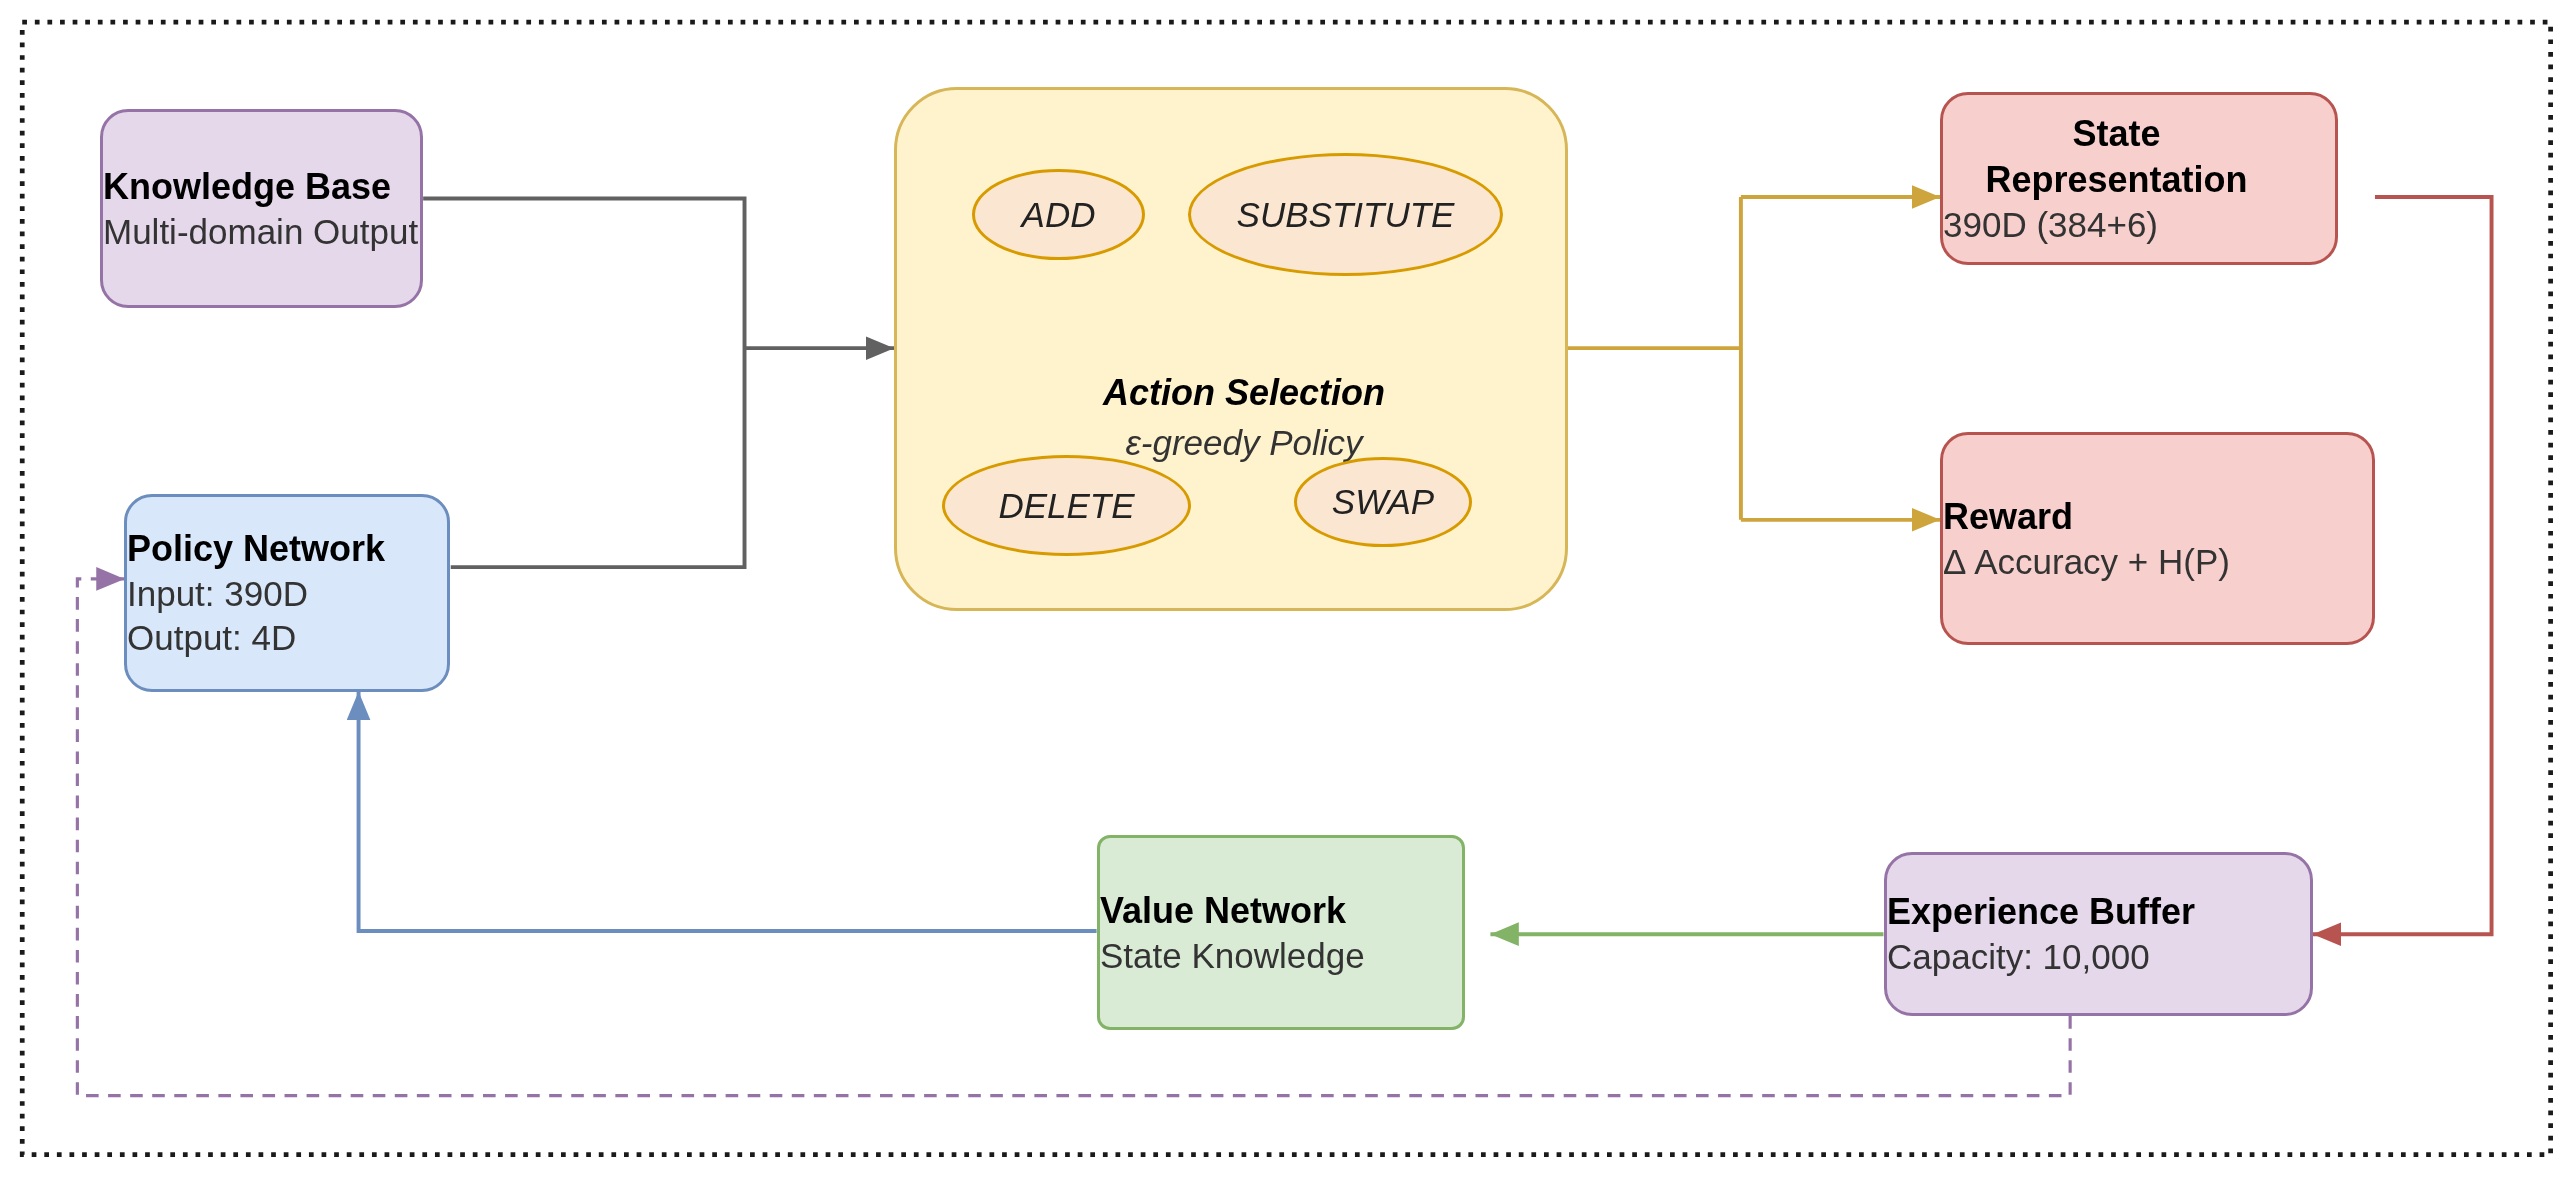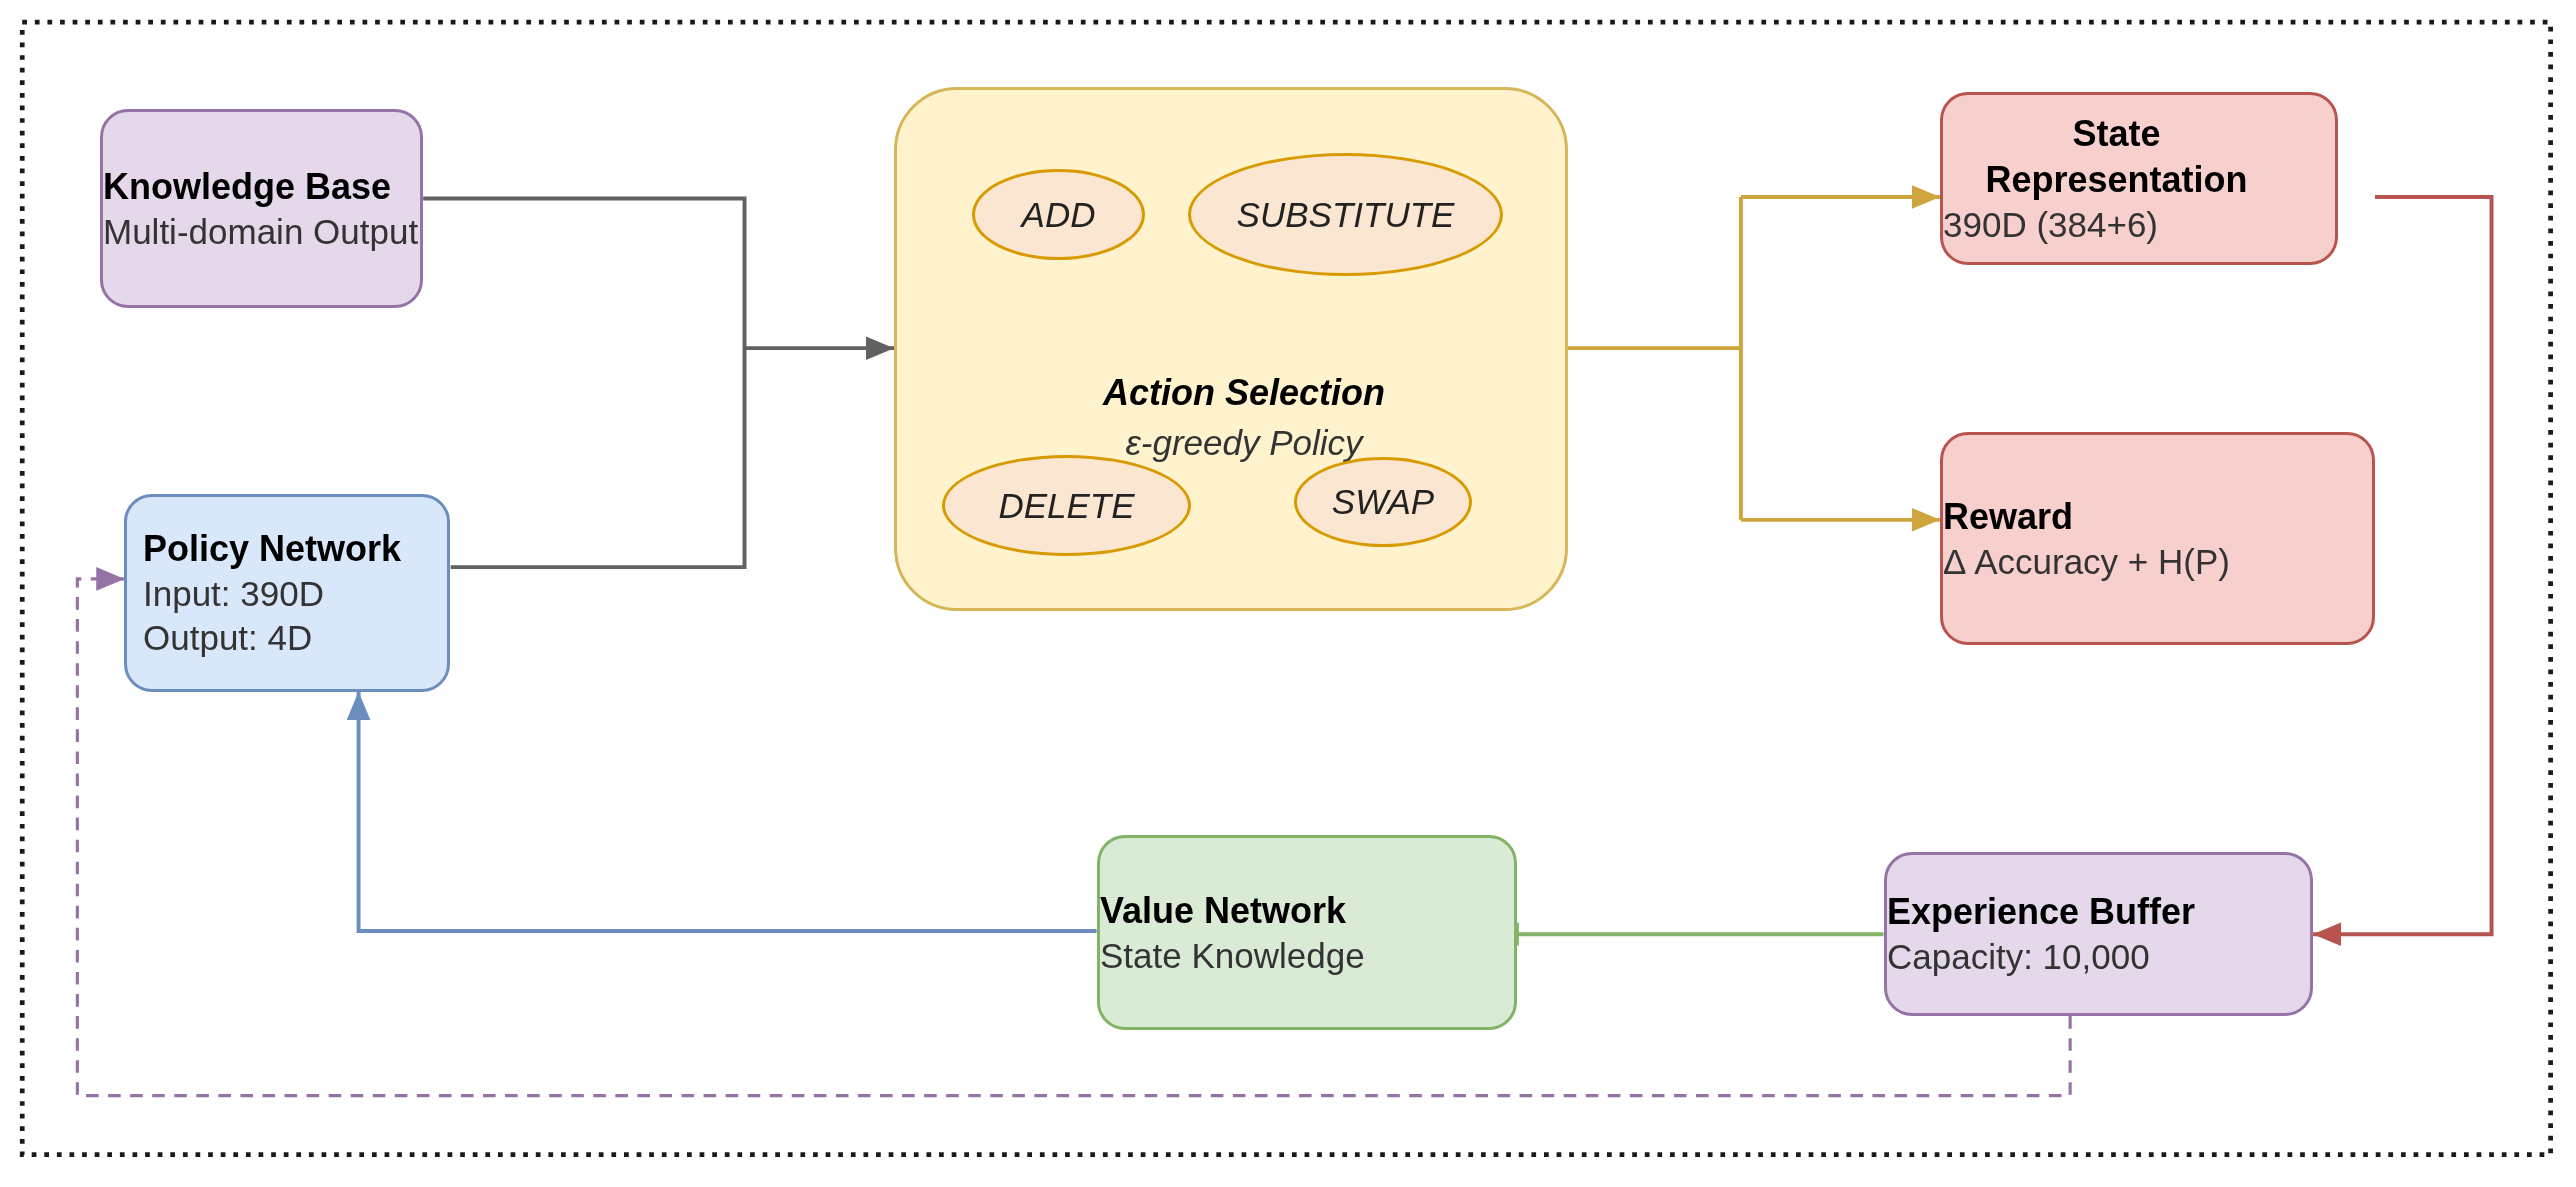--- a/index.html
+++ b/index.html
@@ -35,25 +35,25 @@
   .narrow{max-width:347px;}
 
   .node-purple{background:var(--purpleFill);border-color:var(--purpleStroke);}
   .node-blue  {background:var(--blueFill);  border-color:var(--blueStroke);}
   .node-yellow{background:var(--yellowFill);border-color:var(--yellowStroke);border-radius:63px;display:block;font-style:italic;}
   .node-red   {background:var(--redFill);   border-color:var(--redStroke);}
   .node-green {background:var(--greenFill); border-color:var(--greenStroke);}
 
   
   #kb {left:100px; top:109px; width:323px; height:199px;}
-  #pn {left:124px; top:494px; width:326px; height:198px;padding-left:16px;}
+  #pn {left:124px; top:494px; width:326px; height:198px;}
   #as {left:894px;top:87px; width:674px; height:524px;}
   #sr {left:1940px;top:92px; width:398px; height:173px;}
   #rw {left:1940px;top:432px; width:435px; height:213px;}
-  #vn {left:1097px;top:835px;width:420px; height:195px;}
+  #vn {left:1097px;top:835px;width:368px; height:195px;border-radius:13px;}
   #eb {left:1884px;top:852px;width:429px; height:164px;}
 
   
   .oval{
     position:absolute;box-sizing:border-box;
     display:flex;align-items:center;justify-content:center;
     background:var(--ovalFill);border:3.2px solid var(--ovalStroke);
     border-radius:50%;font-size:35px;color:#222222;
   }
   #oval-add {left:75px; top:79px;width:173px;height:91px;}

